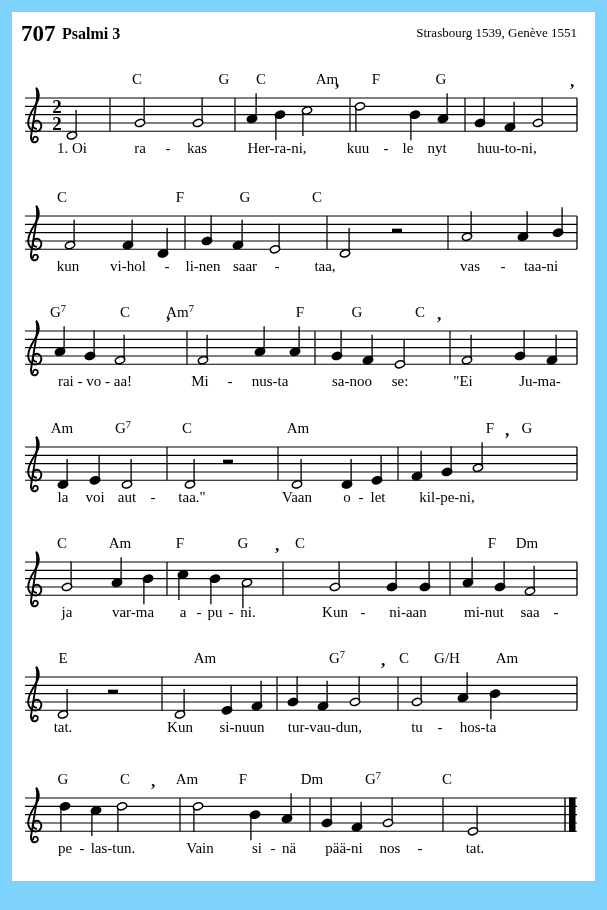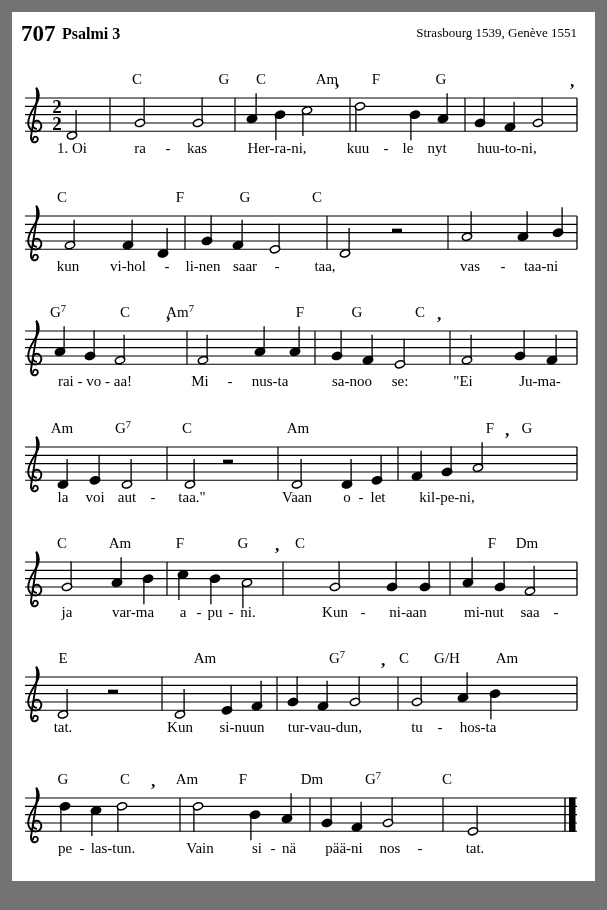--- a/index.html
+++ b/index.html
@@ -1,16 +1,16 @@
 <!DOCTYPE html>
 <html><head>
 <meta charset="utf-8">
 <style>
   html,body{margin:0;padding:0;background:#000;}
-  .stage{position:relative;width:607px;height:910px;background:#737373;overflow:hidden;
+  .stage{position:relative;width:607px;height:910px;background:#7dd3fc;overflow:hidden;
          font-family:"Liberation Serif","DejaVu Serif",serif;}
   svg text{font-family:"Liberation Serif","DejaVu Serif",serif;fill:#000;}
   .hdr-num{font-size:23px;font-weight:bold;}
   .hdr-title{font-size:16px;font-weight:bold;}
   .hdr-src{font-size:13px;}
 </style>
 </head>
 <body>
 
 <div class="stage">

